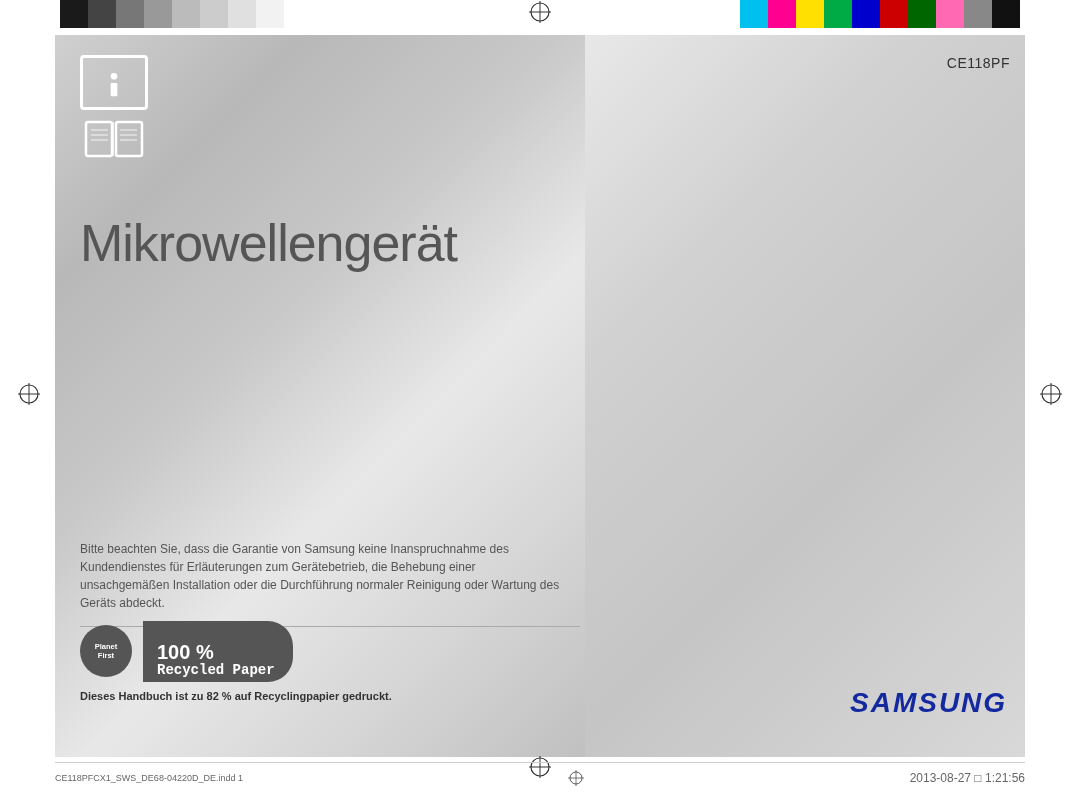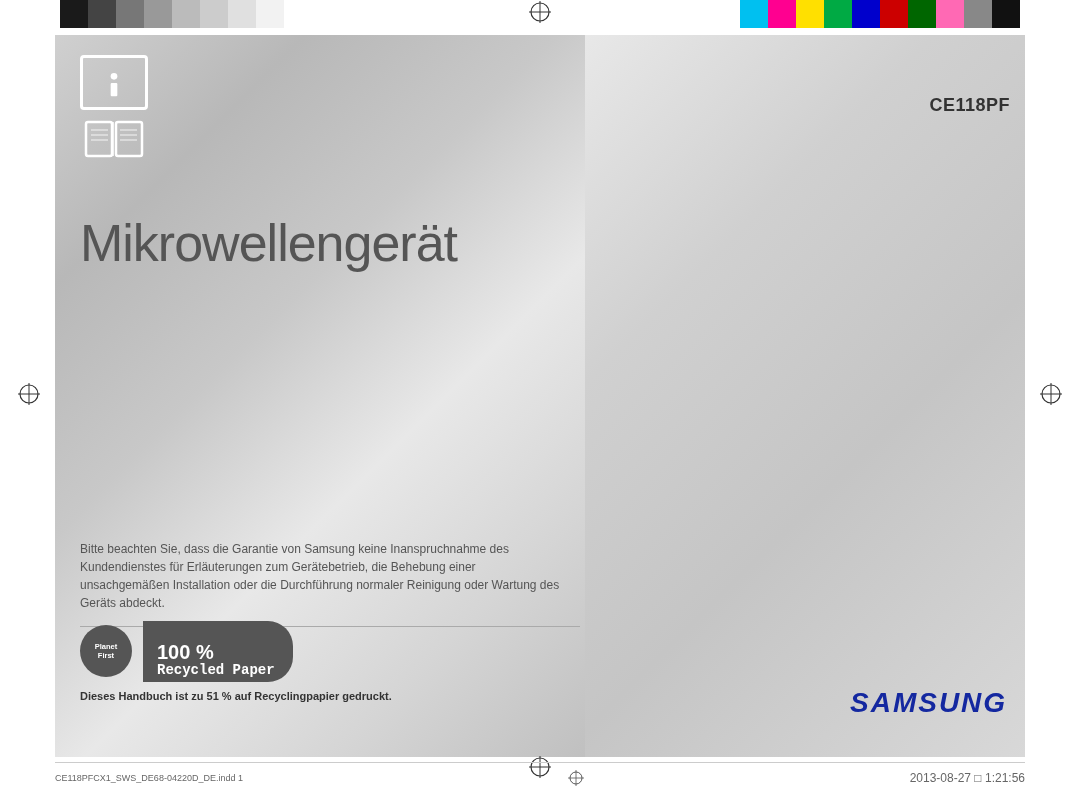--- a/index.html
+++ b/index.html
@@ -104,25 +104,24 @@
       display: flex;
       align-items: center;
       justify-content: center;
     }
 
     
     .model-number {
       position: absolute;
       top: 20px;
       right: 15px;
-      font-size: 18px;
+      font-size: 14px;
       color: #333333;
-      font-weight: bold;
+      font-weight: normal;
       letter-spacing: 0.5px;
-      margin-top: 40px;
     }
 
     
     .title-area {
       position: absolute;
       top: 180px;
       left: 25px;
       right: 20px;
     }
 
@@ -407,21 +406,21 @@
       <div class="planet-badge-row">
         <div class="planet-badge">
           <span class="planet-line1">Planet</span>
           <span class="planet-line2">First</span>
         </div>
         <div class="recycled-text-box">
           <span class="recycled-100">100 %</span>
           <span class="recycled-paper">Recycled Paper</span>
         </div>
       </div>
-      <div class="recycled-statement">Dieses Handbuch ist zu 51 % auf Recyclingpapier gedruckt.</div>
+      <div class="recycled-statement">Dieses Handbuch ist zu 82 % auf Recyclingpapier gedruckt.</div>
     </div>
 
   </div>
 
   <div class="right-panel">
 
     <div class="model-number">CE118PF</div>
 
     <div class="imagine-text">
       <div class="imagine-heading">

